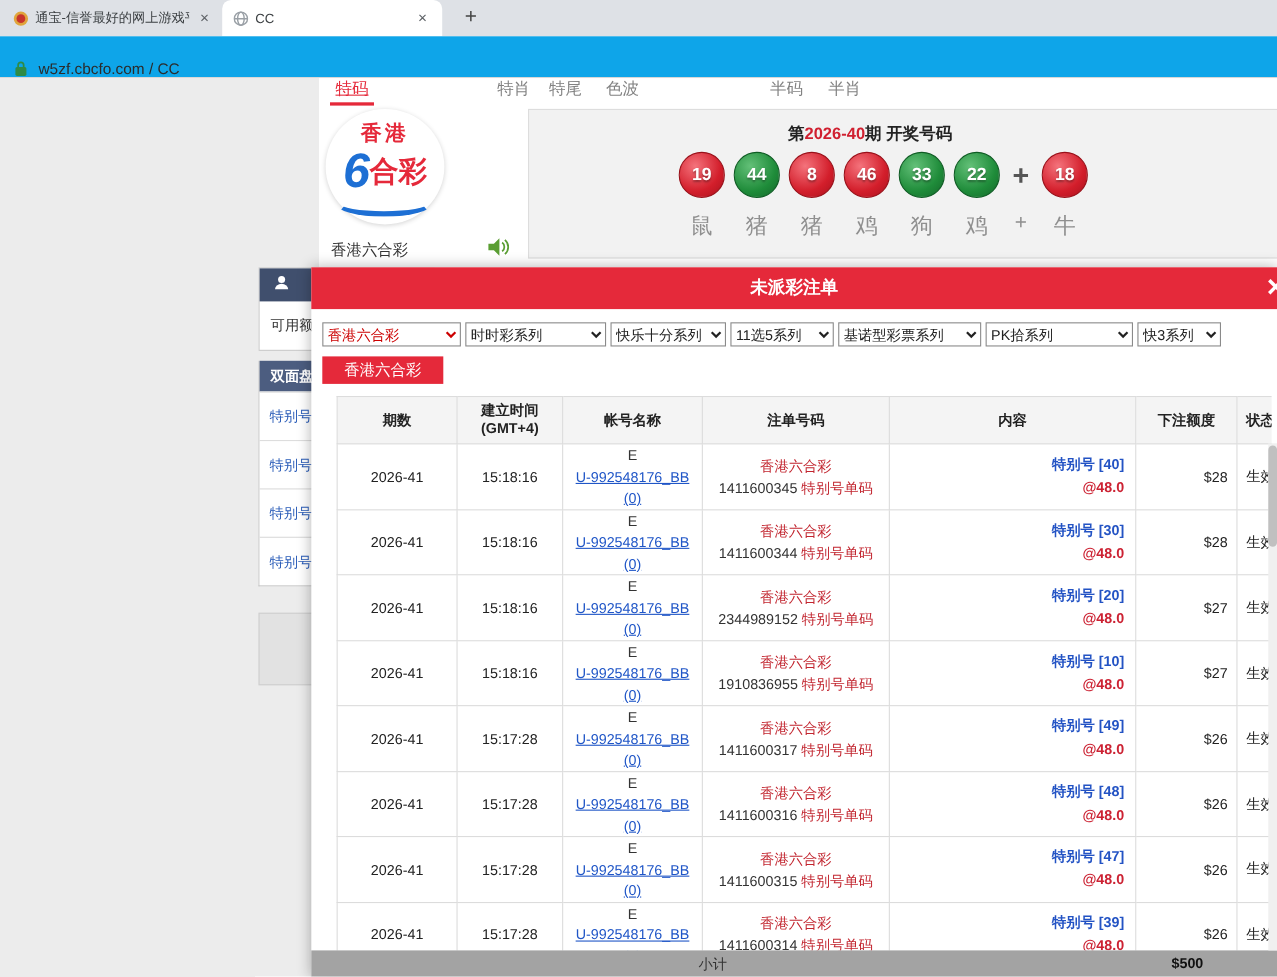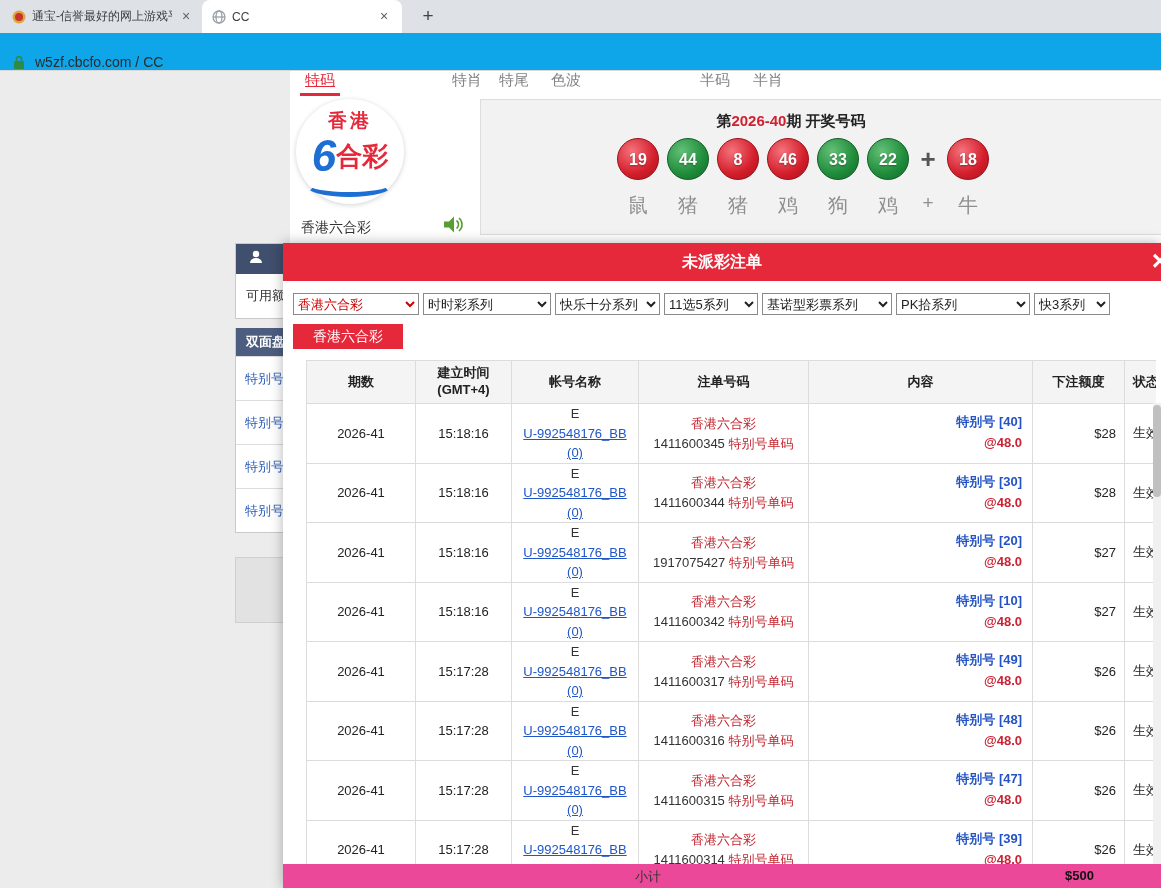--- a/index.html
+++ b/index.html
@@ -86,21 +86,21 @@
   .acct-e { color:#333; line-height:1.5; }
   .acct-link { color:#2056c7; text-decoration:underline; line-height:1.5; cursor:pointer; }
   .bet-game { color:#c2252f; line-height:1.6; }
   .bet-no { color:#333; }
   .bet-type { color:#c2252f; }
   .cell-content { text-align:right !important; padding-right:10px; }
   .content-main { color:#2353c4; font-weight:bold; line-height:1.6; }
   .content-odds { color:#cc2233; font-weight:bold; line-height:1.6; }
   .cell-amount { text-align:right !important; padding-right:8px; }
 
-  .subtotal-bar { position:absolute; left:0; bottom:0; width:100%; height:24px; background:#ec4899; font-size:13px; }
+  .subtotal-bar { position:absolute; left:0; bottom:0; width:100%; height:24px; background:#a3a3a3; font-size:13px; }
   .subtotal-label { position:absolute; left:352px; top:4px; color:#333; }
   .subtotal-value { position:absolute; left:782px; top:4px; font-weight:bold; color:#111; }
 
   .scrollbar { position:absolute; right:0; top:160px; width:8px; height:461px; background:#f0f0f0; }
   .scroll-thumb { position:absolute; left:0; top:2px; width:8px; height:92px; background:#c0c0c0; border-radius:4px; cursor:grab; }
 </style>
 </head>
 <body>
 
 <div class="screen">
@@ -290,40 +290,40 @@
 
   <tr>
     <td>2026-41</td>
     <td>15:18:16</td>
     <td>
       <div class="acct-e">E</div>
       <a class="acct-link"><span>U-992548176_BB</span><br><span>(0)</span></a>
     </td>
     <td>
       <div class="bet-game">香港六合彩</div>
-      <div><span class="bet-no">1917075427</span> <span class="bet-type">特别号单码</span></div>
+      <div><span class="bet-no">2344989152</span> <span class="bet-type">特别号单码</span></div>
     </td>
     <td class="cell-content">
       <div class="content-main">特别号 [20]</div>
       <div class="content-odds">@48.0</div>
     </td>
     <td class="cell-amount">$27</td>
     <td>生效</td>
   </tr>
 
   <tr>
     <td>2026-41</td>
     <td>15:18:16</td>
     <td>
       <div class="acct-e">E</div>
       <a class="acct-link"><span>U-992548176_BB</span><br><span>(0)</span></a>
     </td>
     <td>
       <div class="bet-game">香港六合彩</div>
-      <div><span class="bet-no">1411600342</span> <span class="bet-type">特别号单码</span></div>
+      <div><span class="bet-no">1910836955</span> <span class="bet-type">特别号单码</span></div>
     </td>
     <td class="cell-content">
       <div class="content-main">特别号 [10]</div>
       <div class="content-odds">@48.0</div>
     </td>
     <td class="cell-amount">$27</td>
     <td>生效</td>
   </tr>
 
   <tr>

